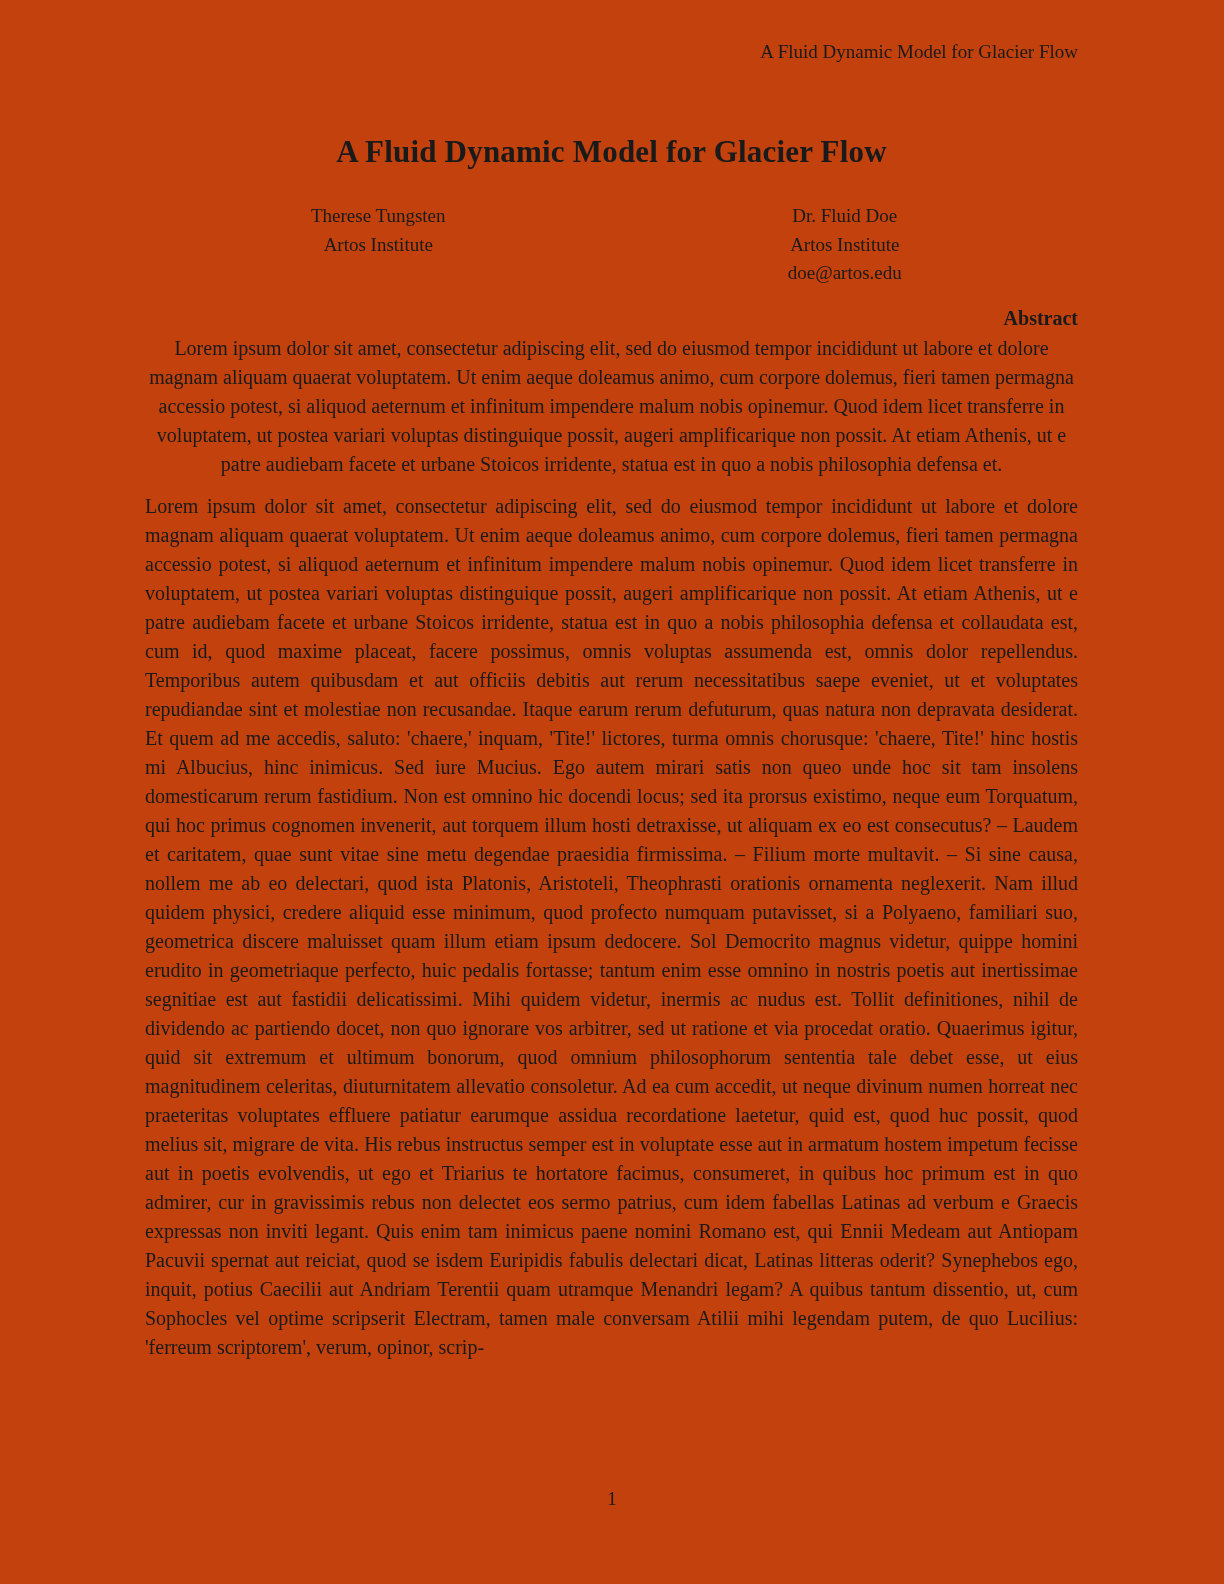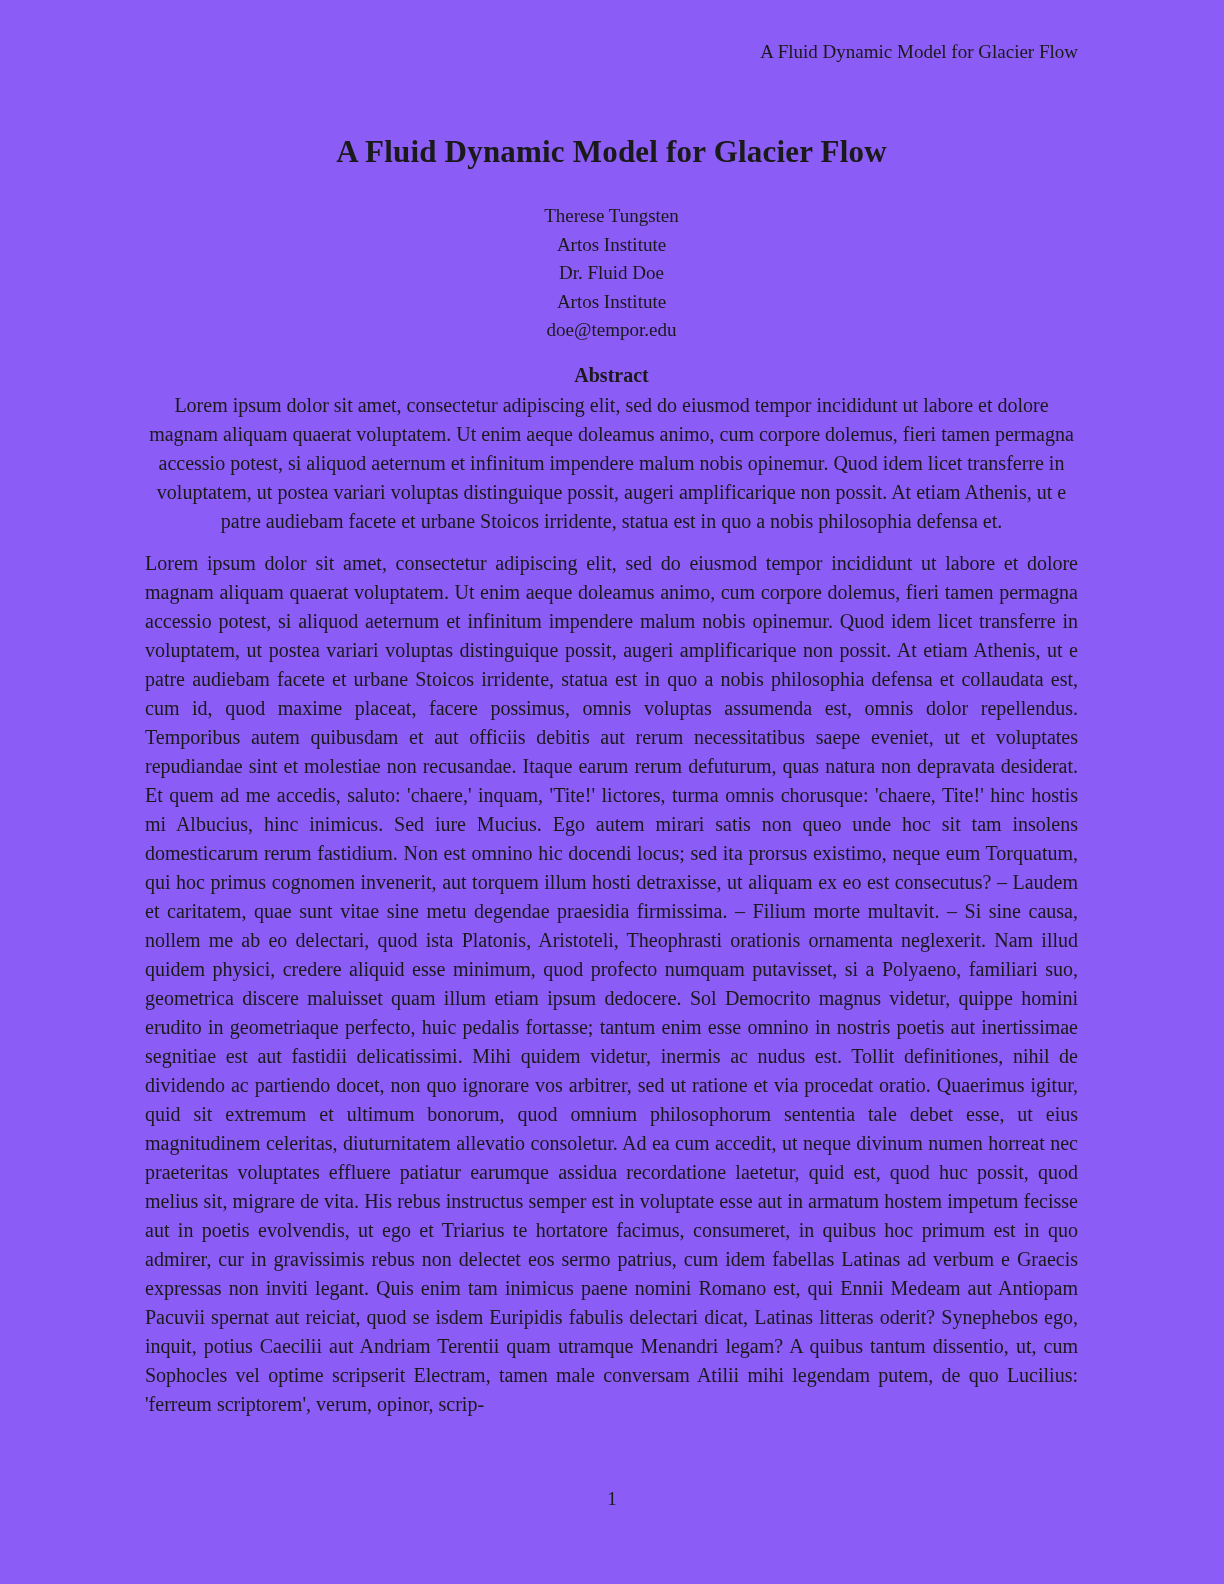--- a/index.html
+++ b/index.html
@@ -5,21 +5,21 @@
   html, body {
     margin: 0;
     padding: 0;
     background: #ffffff;
   }
   .page {
     position: relative;
     width: 1224px;
     height: 1584px;
     margin: 0 auto;
-    background: #8b5cf6;
+    background: #c2410c;
     color: #1a1a1a;
     font-family: "Liberation Serif", "DejaVu Serif", serif;
     overflow: hidden;
     box-sizing: border-box;
   }
   .running-head {
     position: absolute;
     top: 40px;
     right: 146px;
     font-size: 19px;
@@ -35,32 +35,32 @@
   .title {
     margin: 133px 0 0 0;
     text-align: center;
     font-size: 31px;
     line-height: 37px;
     font-weight: bold;
     letter-spacing: 0.2px;
   }
   .authors {
     display: flex;
-    flex-direction: column;
+    flex-direction: row;
     margin-top: 32px;
   }
   .author {
     flex: 1 1 50%;
     text-align: center;
     font-size: 19px;
     line-height: 28.5px;
   }
   .abstract-heading {
     margin-top: 17px;
-    text-align: center;
+    text-align: right;
     font-size: 20px;
     line-height: 26px;
     font-weight: bold;
   }
   .abstract-text {
     margin: 3px auto 0 auto;
     width: 927px;
     text-align: center;
     font-size: 20px;
     line-height: 29px;
@@ -93,21 +93,21 @@
     <h1 class="title">A Fluid Dynamic Model for Glacier Flow</h1>
 
     <div class="authors">
       <div class="author">
         <div>Therese Tungsten</div>
         <div>Artos Institute</div>
       </div>
       <div class="author">
         <div>Dr. Fluid Doe</div>
         <div>Artos Institute</div>
-        <div>doe@tempor.edu</div>
+        <div>doe@artos.edu</div>
       </div>
     </div>
 
     <div class="abstract-heading">Abstract</div>
 
     <p class="abstract-text">Lorem ipsum dolor sit amet, consectetur adipiscing elit, sed do eiusmod tempor incididunt ut labore et dolore magnam aliquam quaerat voluptatem. Ut enim aeque doleamus animo, cum corpore dolemus, fieri tamen permagna accessio potest, si aliquod aeternum et infinitum impendere malum nobis opinemur. Quod idem licet transferre in voluptatem, ut postea variari voluptas distinguique possit, augeri amplificarique non possit. At etiam Athenis, ut e patre audiebam facete et urbane Stoicos irridente, statua est in quo a nobis philosophia defensa et.</p>
 
     <p class="body-text">Lorem ipsum dolor sit amet, consectetur adipiscing elit, sed do eiusmod tempor incididunt ut labore et dolore magnam aliquam quaerat voluptatem. Ut enim aeque doleamus animo, cum corpore dolemus, fieri tamen permagna accessio potest, si aliquod aeternum et infinitum impendere malum nobis opinemur. Quod idem licet transferre in voluptatem, ut postea variari voluptas distinguique possit, augeri amplificarique non possit. At etiam Athenis, ut e patre audiebam facete et urbane Stoicos irridente, statua est in quo a nobis philosophia defensa et collaudata est, cum id, quod maxime placeat, facere possimus, omnis voluptas assumenda est, omnis dolor repellendus. Temporibus autem quibusdam et aut officiis debitis aut rerum necessitatibus saepe eveniet, ut et voluptates repudiandae sint et molestiae non recusandae. Itaque earum rerum defuturum, quas natura non depravata desiderat. Et quem ad me accedis, saluto: 'chaere,' inquam, 'Tite!' lictores, turma omnis chorusque: 'chaere, Tite!' hinc hostis mi Albucius, hinc inimicus. Sed iure Mucius. Ego autem mirari satis non queo unde hoc sit tam insolens domesticarum rerum fastidium. Non est omnino hic docendi locus; sed ita prorsus existimo, neque eum Torquatum, qui hoc primus cognomen invenerit, aut torquem illum hosti detraxisse, ut aliquam ex eo est consecutus? – Laudem et caritatem, quae sunt vitae sine metu degendae praesidia firmissima. – Filium morte multavit. – Si sine causa, nollem me ab eo delectari, quod ista Platonis, Aristoteli, Theophrasti orationis ornamenta neglexerit. Nam illud quidem physici, credere aliquid esse minimum, quod profecto numquam putavisset, si a Polyaeno, familiari suo, geometrica discere maluisset quam illum etiam ipsum dedocere. Sol Democrito magnus videtur, quippe homini erudito in geometriaque perfecto, huic pedalis fortasse; tantum enim esse omnino in nostris poetis aut inertissimae segnitiae est aut fastidii delicatissimi. Mihi quidem videtur, inermis ac nudus est. Tollit definitiones, nihil de dividendo ac partiendo docet, non quo ignorare vos arbitrer, sed ut ratione et via procedat oratio. Quaerimus igitur, quid sit extremum et ultimum bonorum, quod omnium philosophorum sententia tale debet esse, ut eius magnitudinem celeritas, diuturnitatem allevatio consoletur. Ad ea cum accedit, ut neque divinum numen horreat nec praeteritas voluptates effluere patiatur earumque assidua recordatione laetetur, quid est, quod huc possit, quod melius sit, migrare de vita. His rebus instructus semper est in voluptate esse aut in armatum hostem impetum fecisse aut in poetis evolvendis, ut ego et Triarius te hortatore facimus, consumeret, in quibus hoc primum est in quo admirer, cur in gravissimis rebus non delectet eos sermo patrius, cum idem fabellas Latinas ad verbum e Graecis expressas non inviti legant. Quis enim tam inimicus paene nomini Romano est, qui Ennii Medeam aut Antiopam Pacuvii spernat aut reiciat, quod se isdem Euripidis fabulis delectari dicat, Latinas litteras oderit? Synephebos ego, inquit, potius Caecilii aut Andriam Terentii quam utramque Menandri legam? A quibus tantum dissentio, ut, cum Sophocles vel optime scripserit Electram, tamen male conversam Atilii mihi legendam putem, de quo Lucilius: 'ferreum scriptorem', verum, opinor, scrip-</p>
 
   </div>

